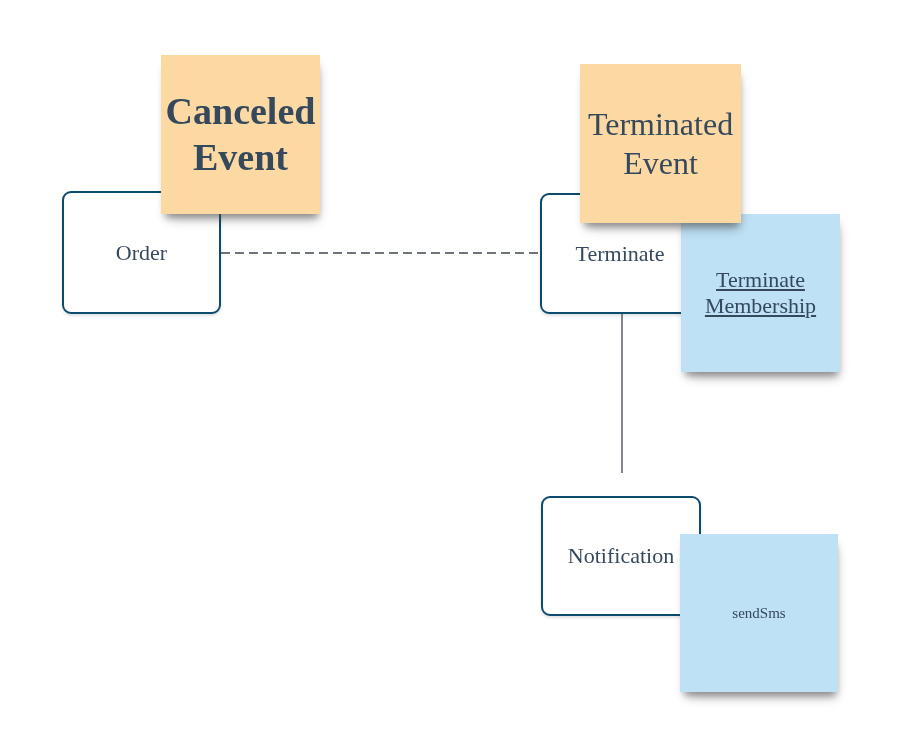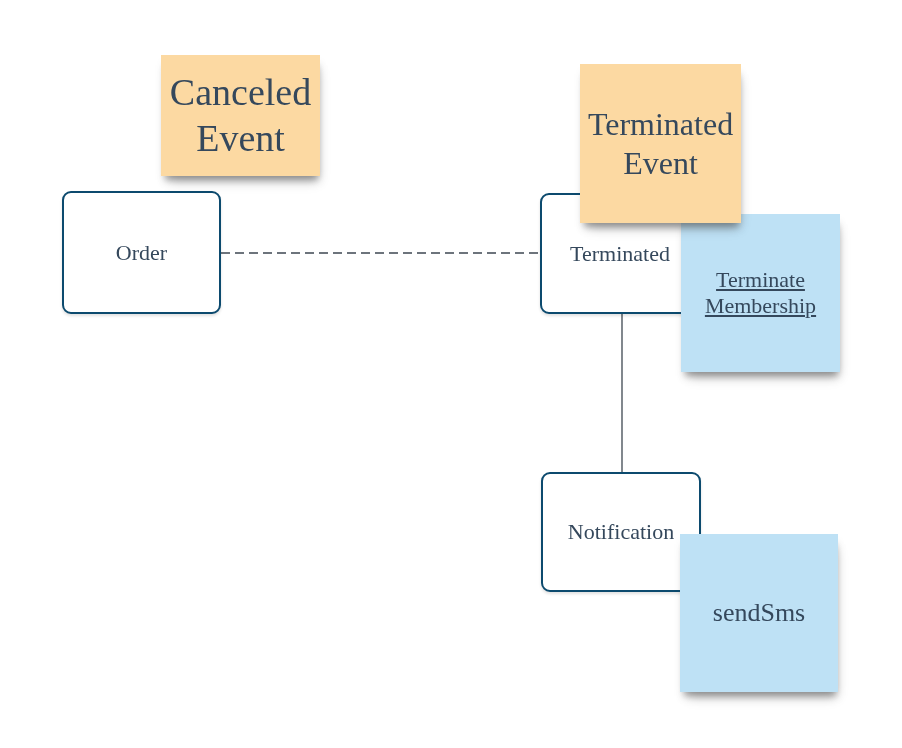--- a/index.html
+++ b/index.html
@@ -54,48 +54,48 @@
   }
   .sticky-note.orange {
     background: #fcd9a2;
     z-index: 4;
   }
   .note-label {
     color: #35485c;
     line-height: 1.2;
     width: 100%;
   }
-  #canceled-event-note  { left: 161px; top: 55px;  width: 159px; height: 121px; }
+  #canceled-event-note  { left: 161px; top: 55px;  width: 159px; height: 159px; font-weight: bold; }
   #canceled-event-note .note-label { font-size: 38px; }
   #terminated-event-note { left: 580px; top: 64px; width: 161px; height: 159px; }
   #terminated-event-note .note-label { font-size: 32px; }
   #terminate-membership-note { left: 681px; top: 214px; width: 159px; height: 158px; }
   #terminate-membership-note .note-label { font-size: 22px; line-height: 1.18; text-decoration: underline; }
   #sendsms-note { left: 680px; top: 534px; width: 158px; height: 158px; }
-  #sendsms-note .note-label { font-size: 26px; }
+  #sendsms-note .note-label { font-size: 15px; }
   #order-box        { left: 62px;  top: 191px; width: 159px; height: 123px; }
   #membership-box   { left: 540px; top: 193px; width: 160px; height: 121px; }
-  #notification-box { left: 541px; top: 472px; width: 160px; height: 120px; }
+  #notification-box { left: 541px; top: 496px; width: 160px; height: 120px; }
 </style>
 </head>
 <body>
 
 <div id="canvas">
 
   <svg id="connector-layer" viewBox="0 0 902 748" xmlns="http://www.w3.org/2000/svg">
     <line x1="221" y1="253" x2="540" y2="253" stroke="#3e4751" stroke-width="1.3" stroke-dasharray="9 5"></line>
     <line x1="622" y1="314" x2="622" y2="473" stroke="#3e4751" stroke-width="1.3"></line>
   </svg>
 
   <div id="order-box" class="entity-box">
     <span class="entity-label">Order</span>
   </div>
 
   <div id="membership-box" class="entity-box">
-    <span class="entity-label">Terminated</span>
+    <span class="entity-label">Terminate</span>
   </div>
 
   <div id="notification-box" class="entity-box">
     <span class="entity-label">Notification</span>
   </div>
 
   <div id="terminate-membership-note" class="sticky-note blue">
     <span class="note-label">Terminate Membership</span>
   </div>
 

